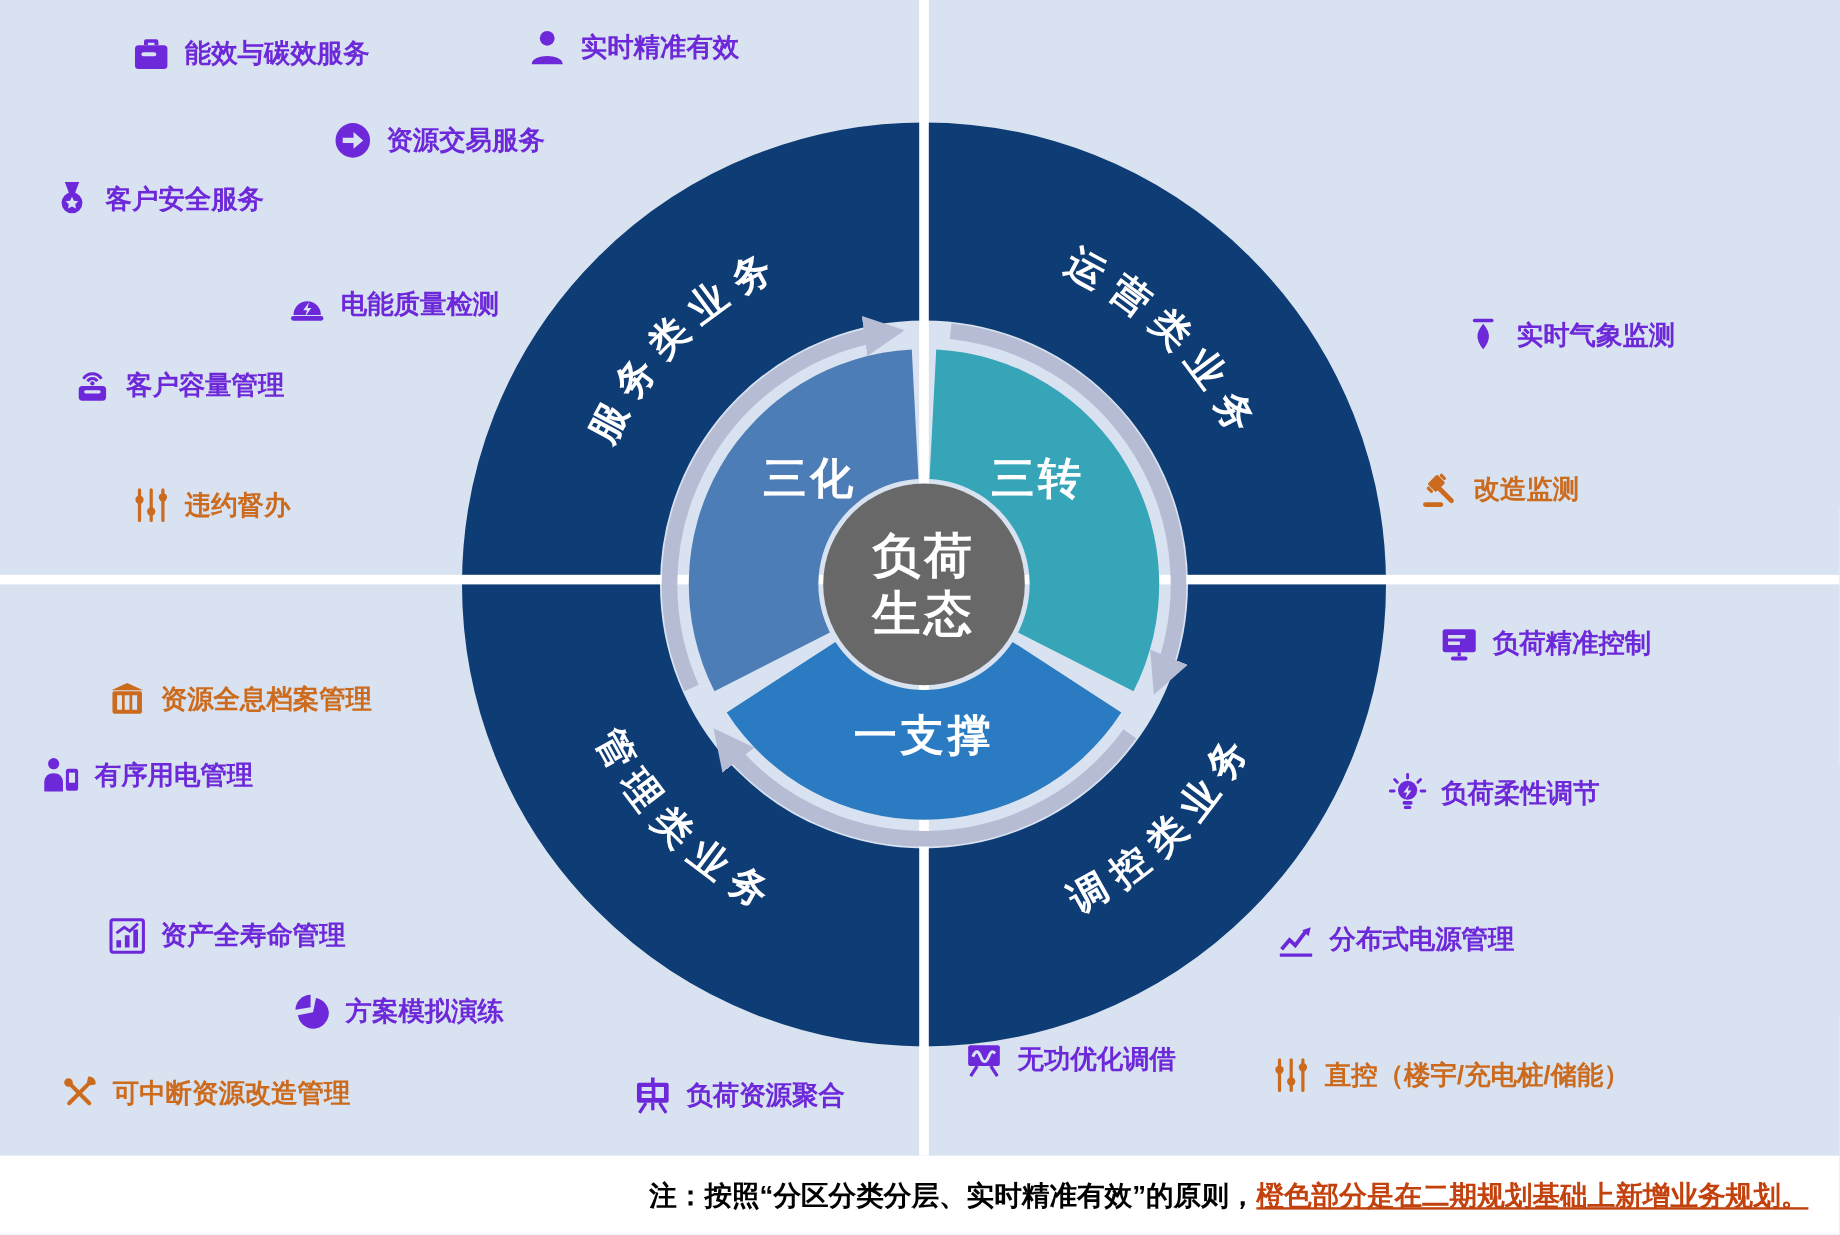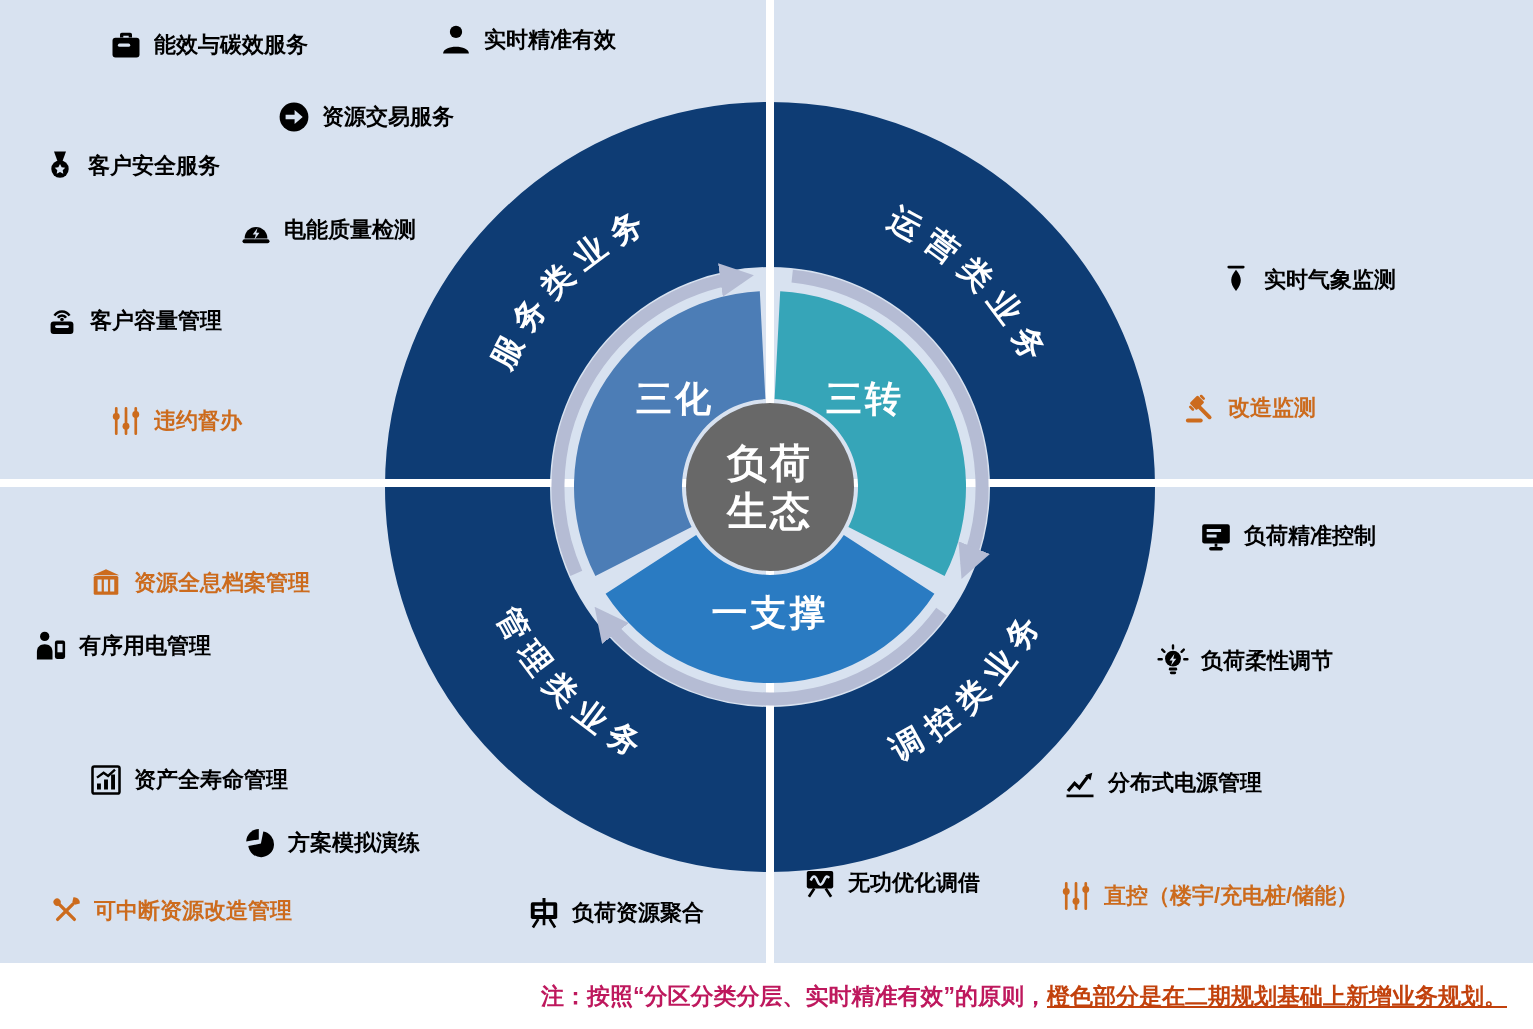--- a/index.html
+++ b/index.html
@@ -14,31 +14,31 @@
     position:absolute;left:385px;top:102px;width:440px;height:440px;
     border:165px solid #0e3c74;border-radius:50%;box-sizing:content-box;z-index:1;
   }
   .diagram-svg{position:absolute;left:370px;top:87px;width:800px;height:800px;z-index:3;}
   .ring-text{fill:#ffffff;font-size:32px;font-weight:bold;letter-spacing:10px;}
   .seg-text{fill:#ffffff;font-size:36px;font-weight:bold;letter-spacing:3px;}
   .center-text{fill:#ffffff;font-size:40px;font-weight:bold;letter-spacing:3px;}
   .lav{fill:none;stroke:#b5bcd4;stroke-width:13;}
   .item{
     position:absolute;display:flex;align-items:center;gap:10px;z-index:4;
-    color:#000000;font-weight:bold;font-size:22px;white-space:nowrap;
+    color:#6d28d9;font-weight:bold;font-size:22px;white-space:nowrap;
   }
   .item .icon{width:36px;height:36px;flex:0 0 auto;display:block;}
   .item .icon svg{width:100%;height:100%;display:block;}
   .item.orange{color:#cc6b1d;}
   .bottom-bar{
     position:absolute;left:0;top:963px;width:1533px;height:66px;background:#ffffff;z-index:5;
     display:flex;align-items:center;justify-content:flex-end;padding-right:26px;box-sizing:border-box;
   }
   .note{font-size:23px;font-weight:bold;white-space:nowrap;}
-  .note .prefix{color:#be185d;}
+  .note .prefix{color:#000000;}
   .note .highlight{color:#c2410c;text-decoration:underline;}
 </style>
 </head>
 <body>
 
 <div class="stage">
 
   <div class="big-ring"></div>
   <div class="divider-v"></div>
   <div class="divider-h"></div>
@@ -107,31 +107,31 @@
   <div class="item" style="left:42px;top:148px">
     <span class="icon">
         <svg viewBox="0 0 24 24">
           <path fill="currentColor" d="M8 2.4h8l-2.3 6.2H10.3z"></path>
           <circle fill="currentColor" cx="12" cy="14" r="5.8"></circle>
           <path fill="#d8e2f0" d="M12 10.7l1.1 2.1 2.4.3-1.7 1.7.4 2.4-2.2-1.2-2.2 1.2.4-2.4-1.7-1.7 2.4-.3z"></path>
         </svg>
       </span>
     <span class="label">客户安全服务</span>
   </div>
-  <div class="item" style="left:238px;top:212px">
+  <div class="item" style="left:238px;top:236px">
     <span class="icon">
         <svg viewBox="0 0 24 24">
           <path fill="currentColor" d="M4.4 17.6a7.6 7.6 0 0 1 15.2 0z"></path>
           <rect fill="currentColor" x="3" y="18.2" width="18" height="2.6" rx="1.3"></rect>
           <path fill="#d8e2f0" d="M13 10.6l-3.2 4.4h2.1l-1 3.5 3.4-4.7h-2.1z"></path>
         </svg>
       </span>
     <span class="label">电能质量检测</span>
   </div>
-  <div class="item" style="left:44px;top:303px">
+  <div class="item" style="left:59px;top:303px">
     <span class="icon">
         <svg viewBox="0 0 24 24">
           <path fill="none" stroke="currentColor" stroke-width="1.7" d="M7 8.4a5.9 5.9 0 0 1 10 0"></path>
           <path fill="none" stroke="currentColor" stroke-width="1.7" d="M9.3 9.8a3.2 3.2 0 0 1 5.4 0"></path>
           <circle fill="currentColor" cx="12" cy="11" r="1.2"></circle>
           <rect fill="currentColor" x="4.4" y="12.4" width="15.2" height="8.2" rx="2"></rect>
           <rect fill="#d8e2f0" x="7.4" y="14.8" width="9.2" height="1.8" rx=".9"></rect>
         </svg>
       </span>
     <span class="label">客户容量管理</span>

